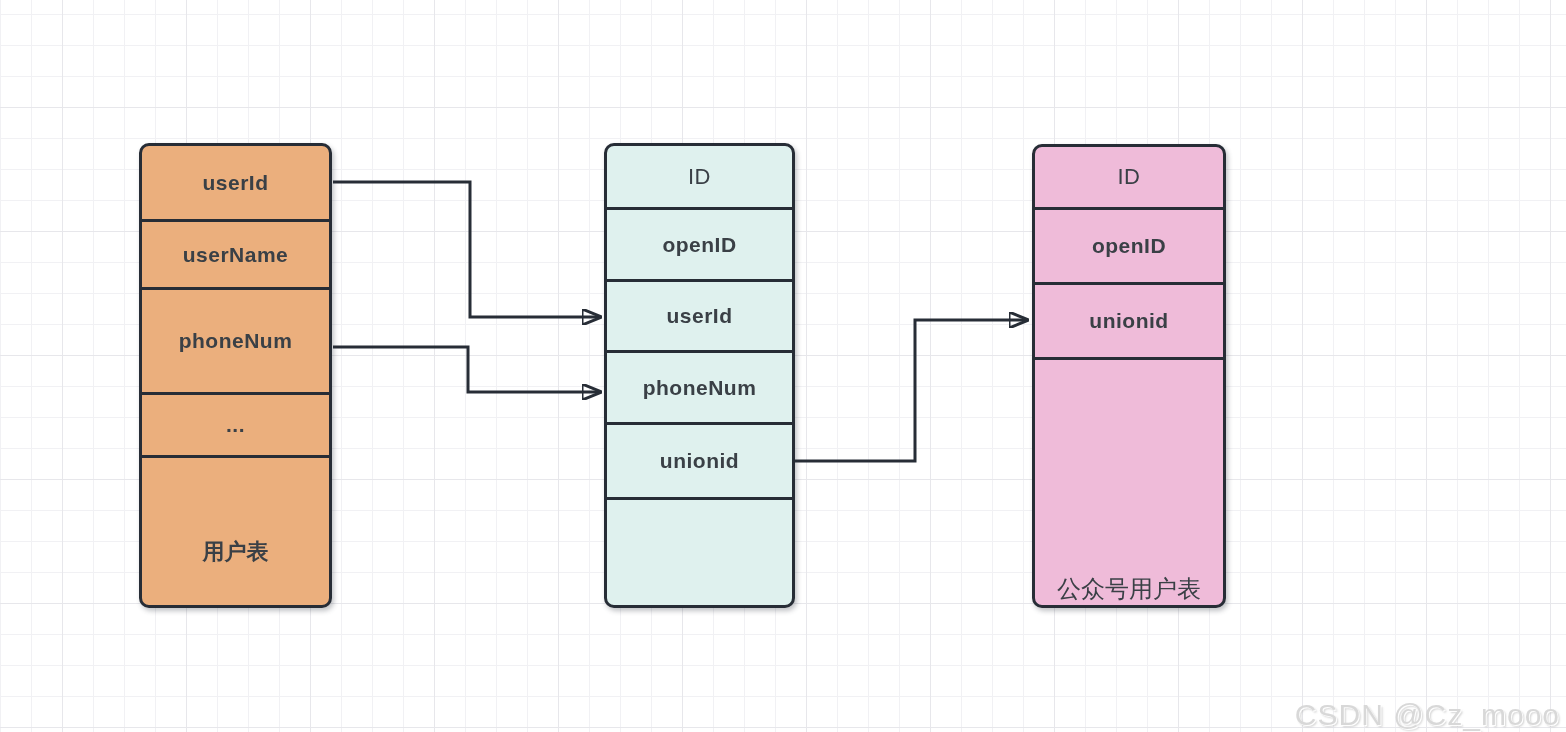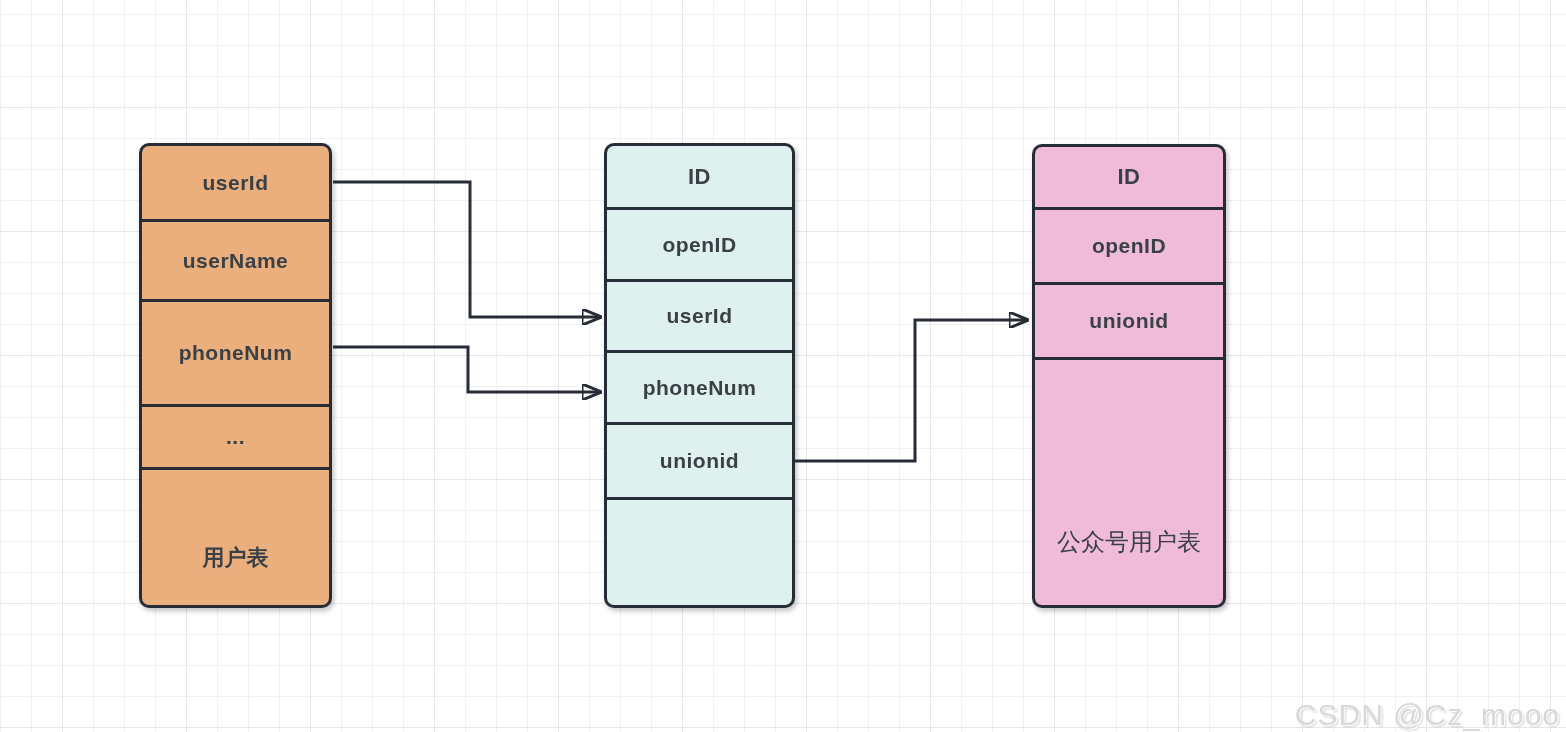--- a/index.html
+++ b/index.html
@@ -31,33 +31,33 @@
   .row{
     box-sizing:border-box;
     border-bottom:3px solid var(--stroke,#272d36);
     display:flex;
     align-items:center;
     justify-content:center;
     font-size:21px;
     font-weight:bold;
     letter-spacing:.5px;
   }
-  .row.regular{font-weight:bold;font-size:22px;}
+  .row.regular{font-weight:normal;font-size:22px;}
   .title-cell{
     flex:1;
     display:flex;
     align-items:center;
     justify-content:center;
     font-size:24px;
   }
   #user-table{left:139px;top:143px;width:193px;height:465px;background:var(--user-fill,#ebaf7d);}
   #user-table .title-cell{font-weight:bold;font-size:22px;padding-top:40px;}
   #miniprogram-table{left:604px;top:143px;width:191px;height:465px;background:var(--mini-fill,#dff1ee);}
   #official-table{left:1032px;top:144px;width:194px;height:464px;background:var(--official-fill,#efbbd9);}
-  #official-table .title-cell{align-items:flex-end;padding-bottom:47px;}
+  #official-table .title-cell{align-items:flex-end;}
   #arrow-layer{position:absolute;left:0;top:0;width:1566px;height:732px;pointer-events:none;}
   #arrow-layer path{fill:none;stroke:var(--stroke,#272d36);stroke-width:3px;}
   #watermark{
     position:absolute;
     right:6px;bottom:0;
     font-size:30px;
     letter-spacing:1px;
     color:var(--watermark,#d8d8d8);
     text-shadow:1px 1px 0 rgba(255,255,255,.95), 2px 2px 2px rgba(160,160,160,.45);
   }
@@ -73,21 +73,21 @@
         <path d="M0,0 L20,8 L0,16 Z" fill="#272d36" stroke="none"></path>
       </marker>
     </defs>
     <path d="M 333 182 H 470 V 317 H 600" marker-end="url(#arrowhead)"></path>
     <path d="M 333 347 H 468 V 392 H 600" marker-end="url(#arrowhead)"></path>
     <path d="M 795 461 H 915 V 320 H 1027" marker-end="url(#arrowhead)"></path>
   </svg>
 
   <div class="table" id="user-table">
     <div class="row" style="height:76px">userId</div>
-    <div class="row" style="height:80px">userName</div>
+    <div class="row" style="height:68px">userName</div>
     <div class="row" style="height:105px">phoneNum</div>
     <div class="row" style="height:63px">...</div>
     <div class="title-cell">用户表</div>
   </div>
 
   <div class="table" id="miniprogram-table">
     <div class="row regular" style="height:64px">ID</div>
     <div class="row" style="height:72px">openID</div>
     <div class="row" style="height:71px">userId</div>
     <div class="row" style="height:72px">phoneNum</div>

